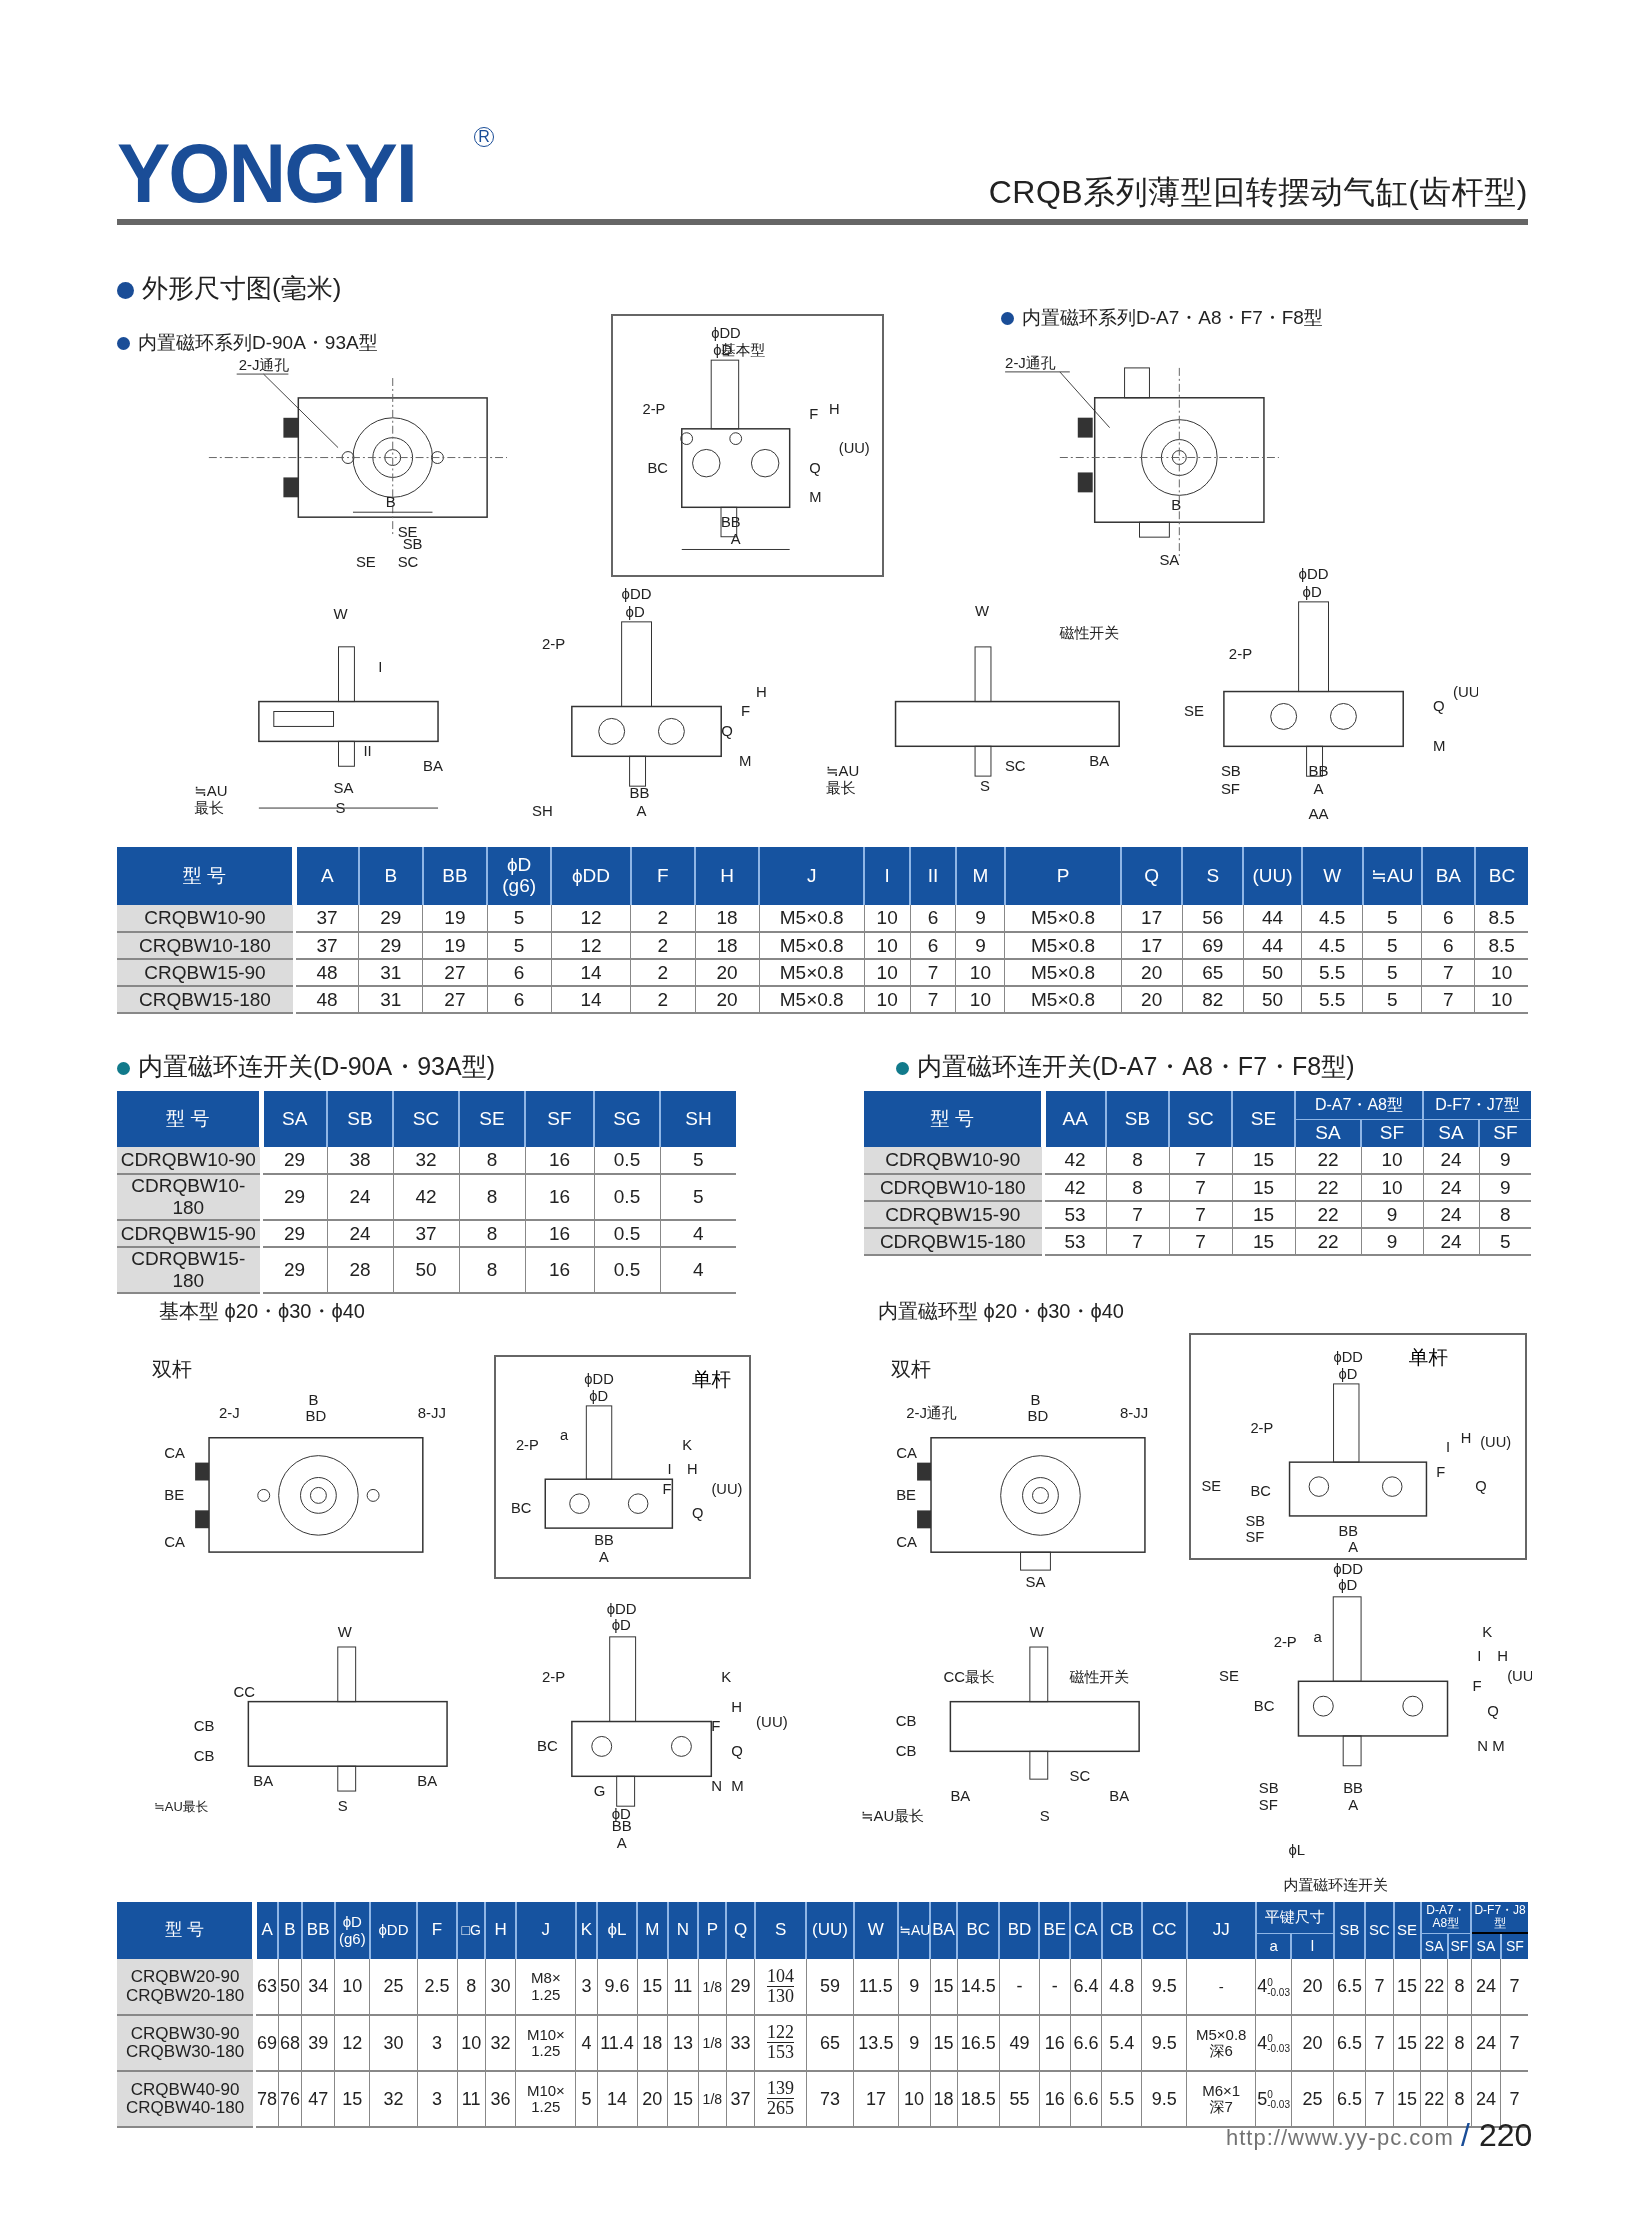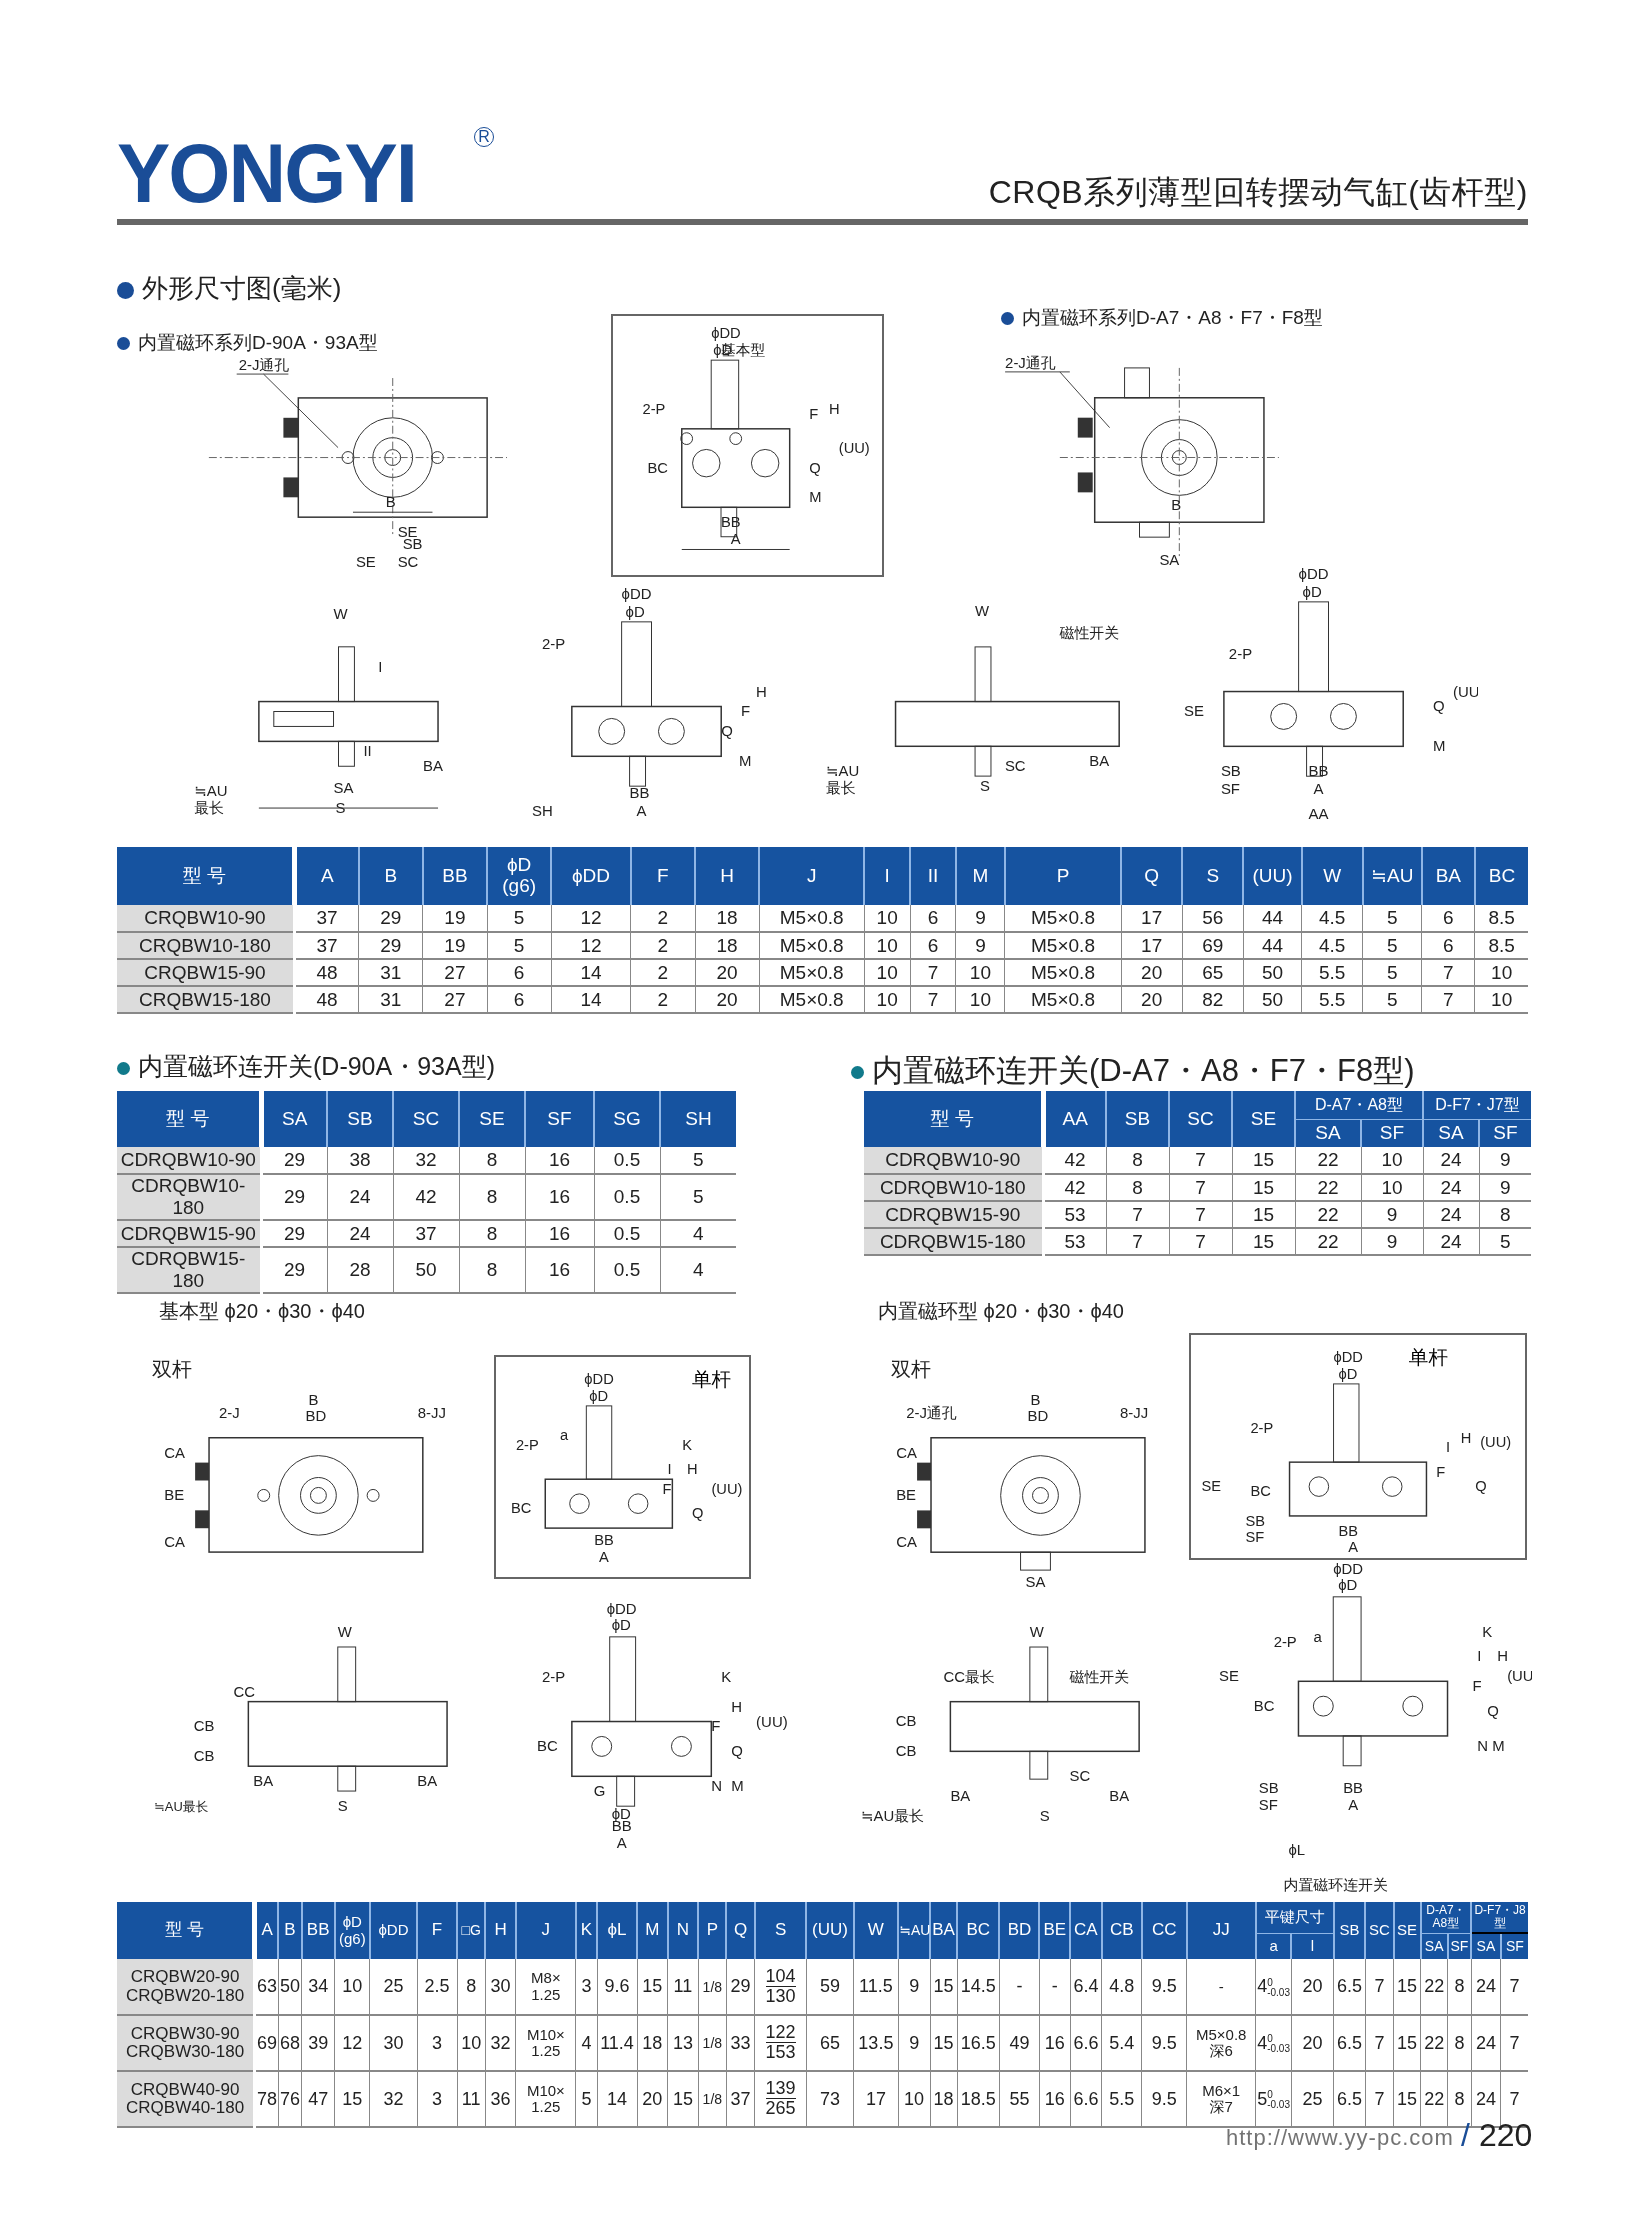--- a/index.html
+++ b/index.html
@@ -32,21 +32,21 @@
   th { background: #1653a0; color: #fff; font-weight: normal; font-size: 19px; border-right: 2px solid #8fb6e6; text-align: center; line-height: 1.1; padding: 2px 0; }
   td { font-size: 19px; text-align: center; border-bottom: 2px solid #888; border-right: 1px solid #888; height: 27px; color: #222; padding: 0; }
   td.model { background: #dcdcdc; font-size: 19px; border-right: 3px solid #fff; }
   th.model { border-right: 5px solid #fff; }
   tr td:last-child, tr th:last-child { border-right: none; }
 
   .t3 th { font-size: 17px; }
   .t3 td { font-size: 18px; height: 56px; }
   .t3 td.model { font-size: 17px; line-height: 1.1; }
   .t3 th.tiny { font-size: 12px; }
-  .frac { display: inline-block; line-height: 1.05; }
+  .frac { display: inline-block; line-height: 1.05; font-family: Liberation Serif, serif; }
   .frac span { display: block; }
   .frac span:first-child { border-bottom: 1.5px solid #222; }
   .small-txt { font-size: 15px; line-height: 1.1; }
 
   .footer-url { left: 1226px; top: 2125px; font-size: 22px; color: #737373; letter-spacing: 1px; }
   .footer-slash { left: 1461px; top: 2117px; font-size: 32px; color: #1a4d97; }
   .footer-page { left: 1479px; top: 2117px; font-size: 32px; color: #222; }
 </style>
 </head>
 <body>
@@ -345,21 +345,21 @@
         <td>5</td>
         <td>7</td>
         <td>10</td>
       </tr>
     </tbody>
 </table>
 
 <div class="abs sub" style="left:117px; top:1050px; font-size:25px;">
   <span class="bullet small teal"></span><span>内置磁环连开关(D-90A・93A型)</span>
 </div>
-<div class="abs sub" style="left:851px; top:1050px; font-size:31px;">
+<div class="abs sub" style="left:896px; top:1050px; font-size:25px;">
   <span class="bullet small teal"></span><span>内置磁环连开关(D-A7・A8・F7・F8型)</span>
 </div>
 
 <table style="left:117px; top:1091px; width:617px;">
   <colgroup>
     <col style="width:144px">
       <col style="width:66px">
       <col style="width:66px">
       <col style="width:66px">
       <col style="width:66px">

